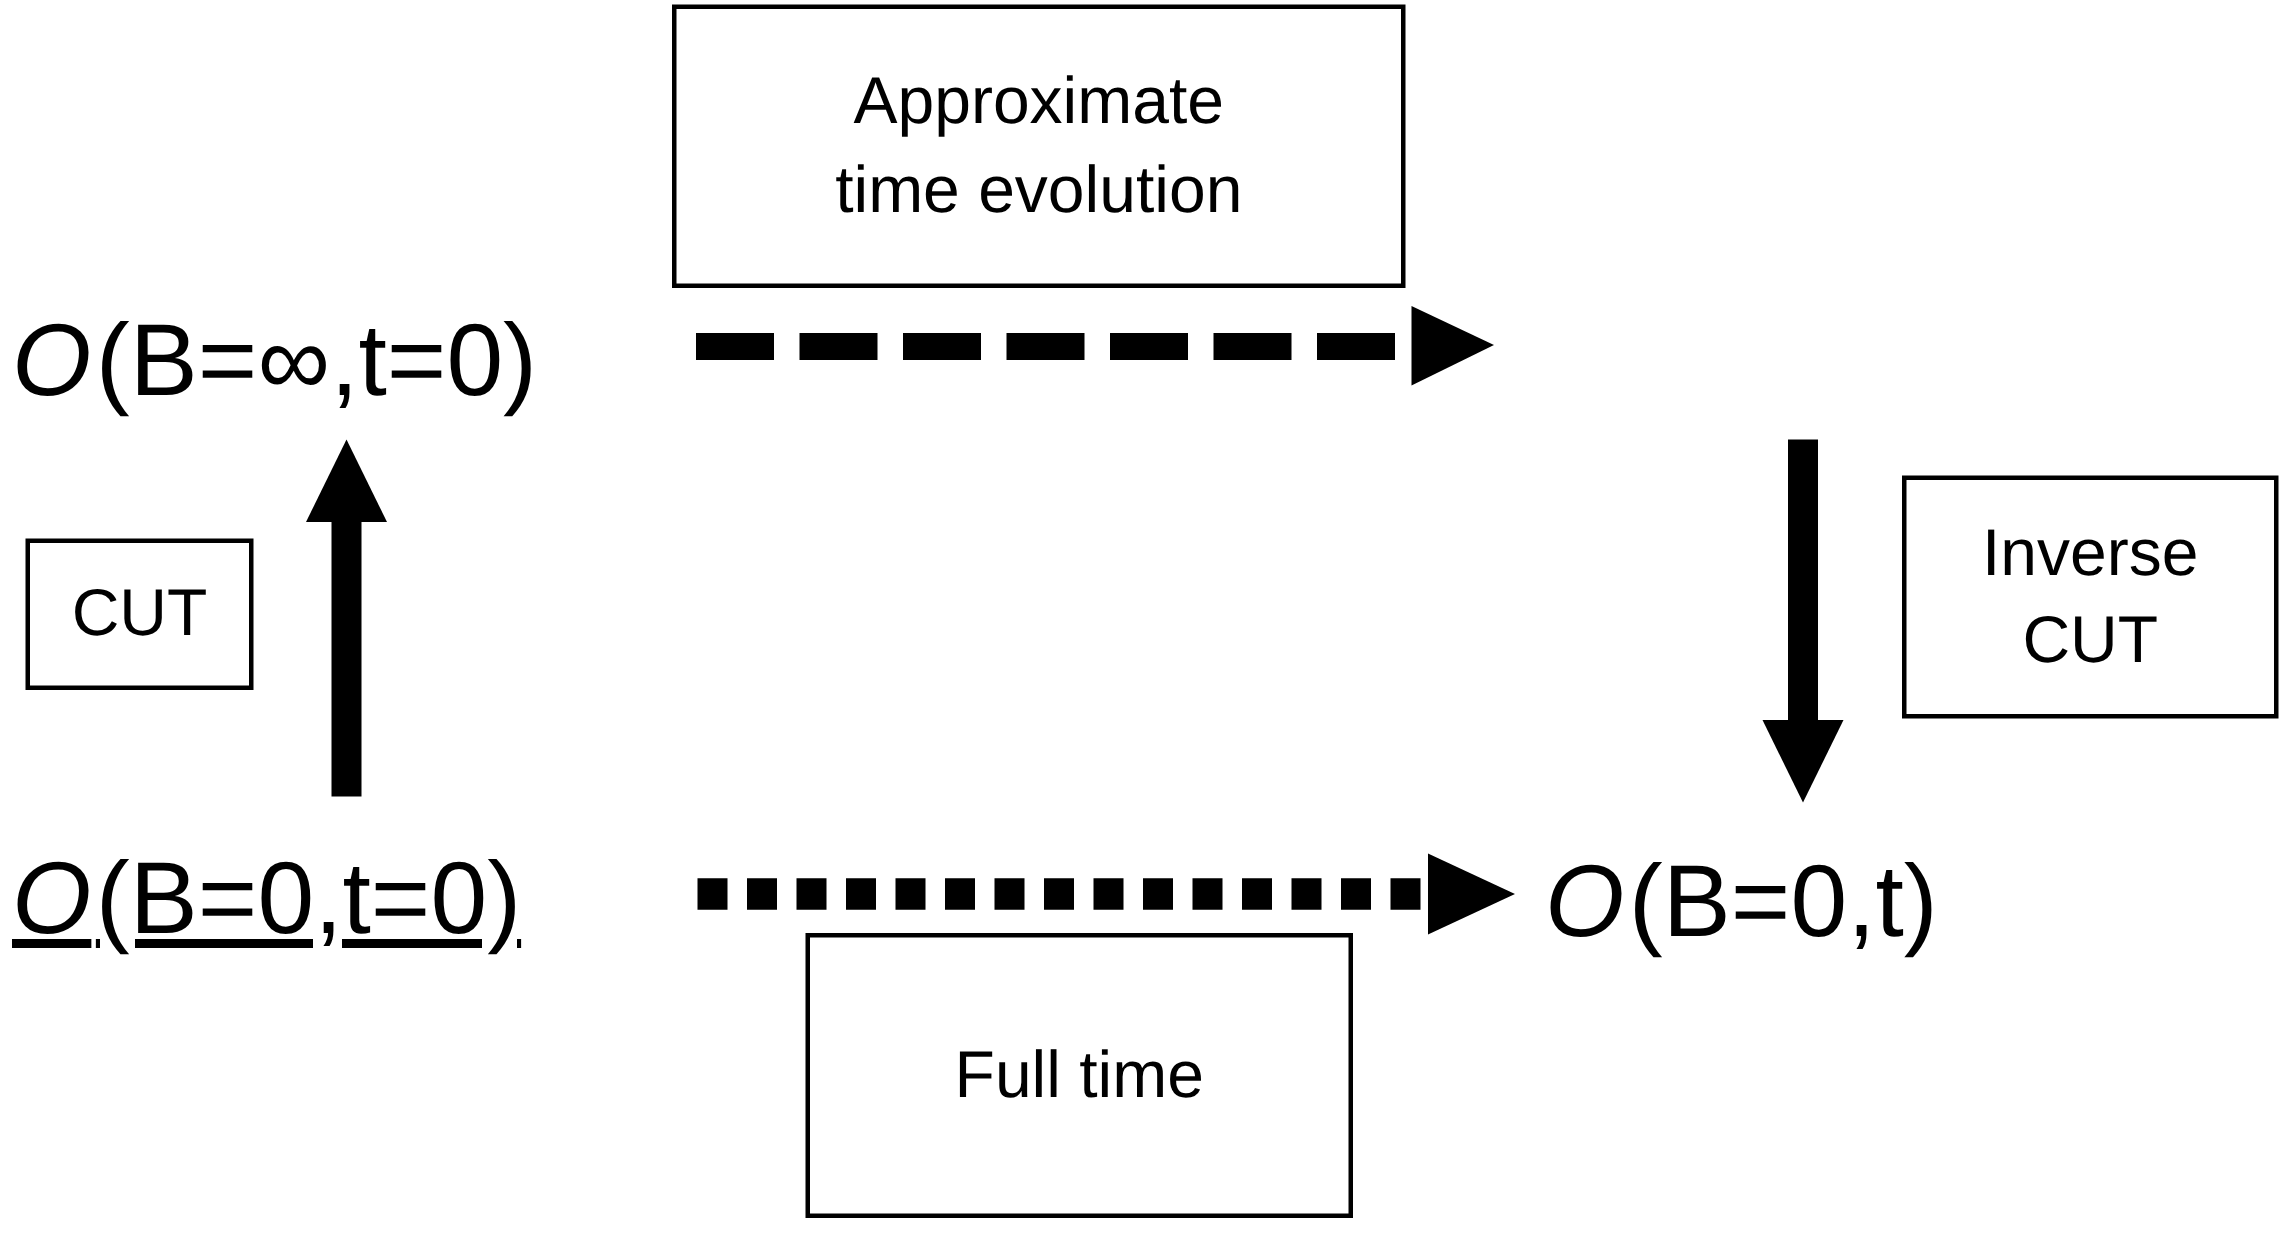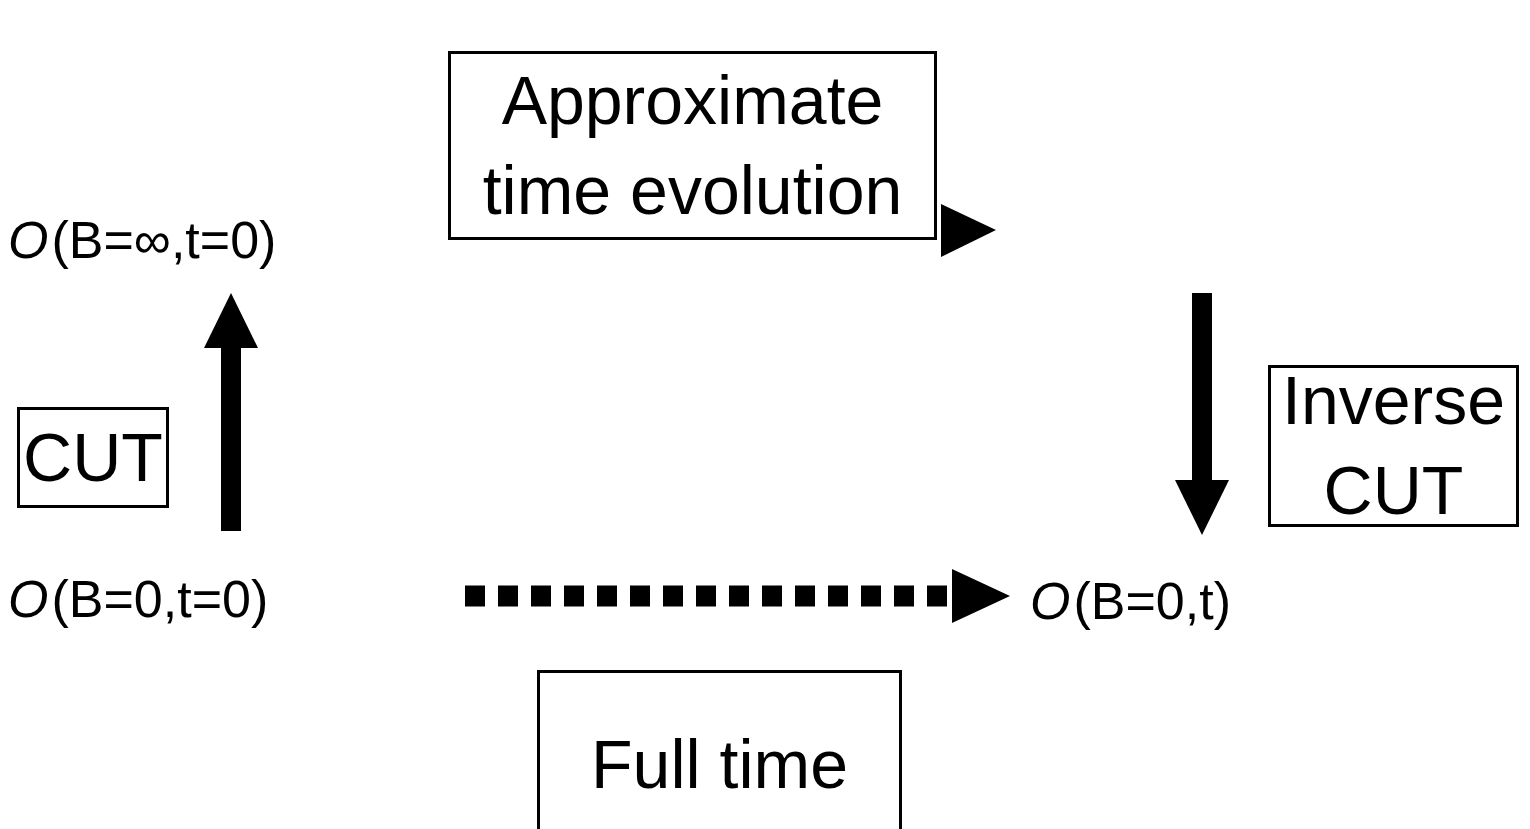--- a/index.html
+++ b/index.html
@@ -22,51 +22,50 @@
     top: 0;
   }
   .arrows-layer line { stroke: var(--ink, #000000); }
   .arrows-layer polygon { fill: var(--ink, #000000); }
   .stroke-dashed { stroke-width: 18; stroke-dasharray: 52 17; }
   .stroke-dotted { stroke-width: 21; stroke-dasharray: 20 13; }
   .stroke-solid  { stroke-width: 20; }
   .node {
     position: absolute;
     transform: translateY(-50%);
-    font-size: 52px;
+    font-size: 68px;
     line-height: 1;
     white-space: nowrap;
     letter-spacing: 0px;
   }
   .node .math-var {
     font-style: italic;
     margin-right: 3px;
   }
   .label-box {
     position: absolute;
     box-sizing: border-box;
     border: 3px solid var(--ink, #000000);
     background: var(--bg, #ffffff);
     display: flex;
     flex-direction: column;
     align-items: center;
     justify-content: center;
     text-align: center;
-    font-size: 68px;
+    font-size: 44px;
     line-height: 1.32;
     white-space: nowrap;
-    margin-top: 48px;
   }
   .box-approx  { left: 448px;  top: 3px;   width: 489px; height: 189px; }
   .box-full    { left: 537px;  top: 622px; width: 365px; height: 190px; }
   .box-cut     { left: 17px;   top: 359px; width: 152px; height: 101px; }
   .box-inverse { left: 1268px; top: 317px; width: 251px; height: 162px; }
   .node-top-left     { left: 8px;    top: 240px; }
   .node-top-right    { left: 1010px; top: 240px; }
-  .node-bottom-left  { left: 8px;    top: 599px; }
+  .node-bottom-left  { left: 8px;    top: 599px; text-decoration: underline; }
   .node-bottom-right { left: 1030px; top: 601px; }
 </style>
 </head>
 <body>
 
 <div class="canvas">
 
   <svg class="arrows-layer" width="1530" height="829" viewBox="0 0 1530 829">
     <g>
       <line class="stroke-dashed" x1="464" y1="231" x2="930" y2="231"></line>

